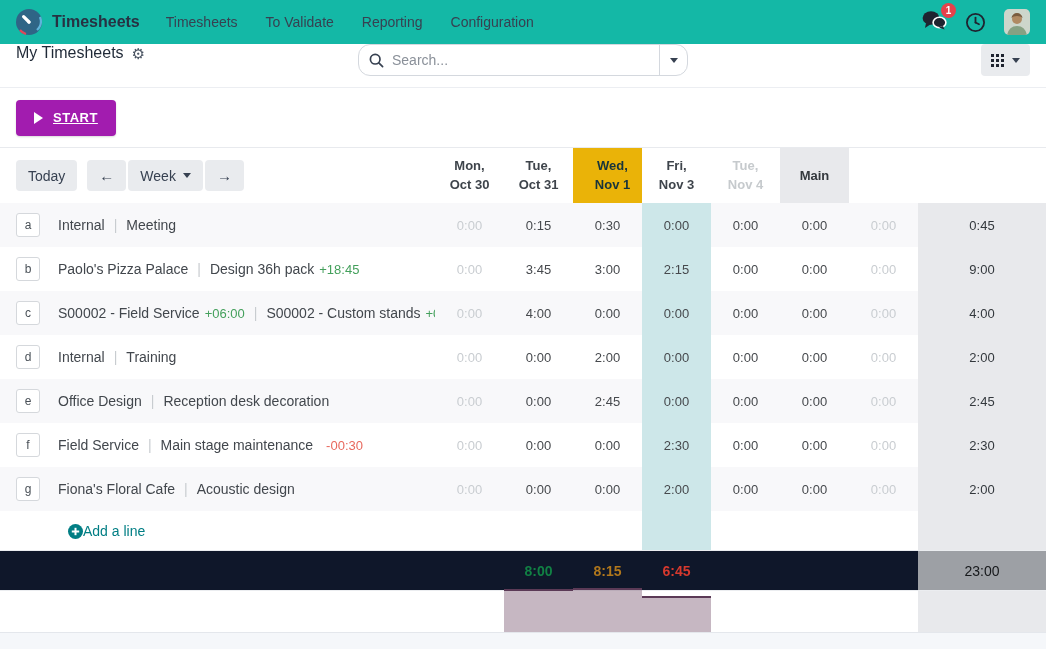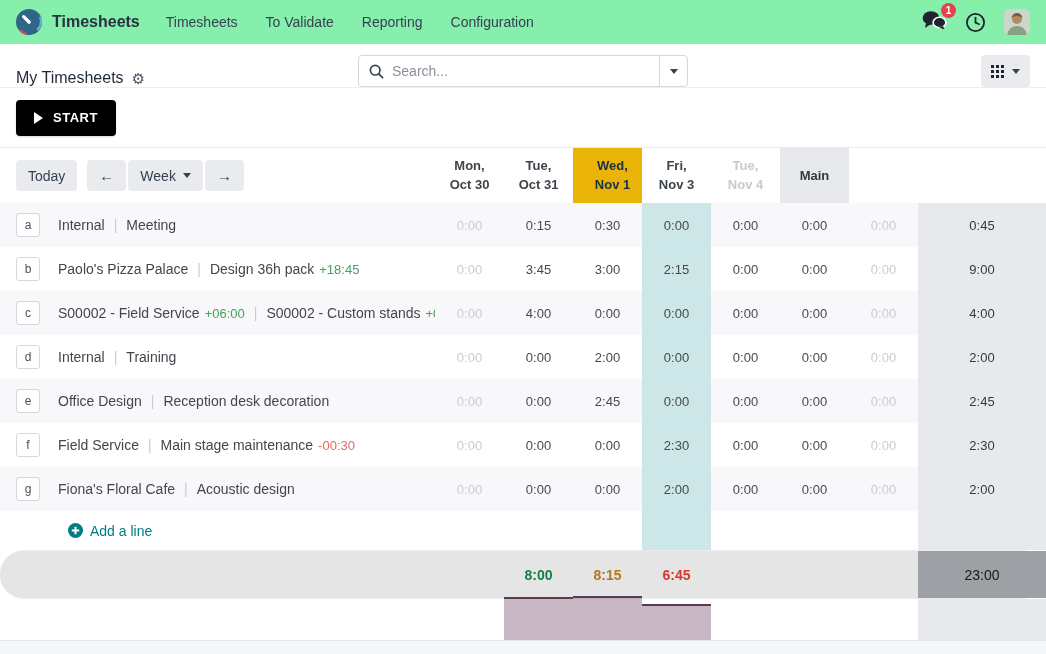--- a/index.html
+++ b/index.html
@@ -1,59 +1,59 @@
 <!DOCTYPE html>
 <html><head>
 <meta charset="utf-8">
 <style>
   * { margin:0; padding:0; box-sizing:border-box; }
   html,body { width:1046px; height:654px; overflow:hidden; background:#fff;
     font-family:"Liberation Sans", sans-serif; color:#42474d; }
 
   
-  .topnav { height:44px; display:flex; align-items:center; padding:0 16px; background:#86efac; }
+  .topnav { height:44px; display:flex; align-items:center; padding:0 16px; background:#14b8a6; }
   .brand { display:flex; align-items:center; gap:10px; margin-right:26px; }
   .brand-name { font-size:16px; font-weight:700; color:#273142; }
   .nav-items { display:flex; gap:28px; flex:1; }
   .nav-item { font-size:14px; color:#374151; cursor:pointer; background:none; border:none;
     font-family:inherit; }
   .systray { display:flex; align-items:center; gap:18px; }
   .msg-wrap { position:relative; cursor:pointer; }
   .msg-badge { position:absolute; top:-7px; right:-9px; background:#e7414b; color:#fff;
     font-size:10px; font-weight:700; min-width:15px; height:15px; border-radius:8px;
     display:flex; align-items:center; justify-content:center; padding:0 3px; }
   .avatar { width:26px; height:26px; border-radius:5px; overflow:hidden; cursor:pointer; display:block; }
 
   
-  .control-panel { height:44px; display:flex; align-items:flex-end; padding:0 16px;
+  .control-panel { height:44px; display:flex; align-items:flex-start; padding:0 16px;
     border-bottom:1px solid #eceef2; }
   .cp-left { display:flex; align-items:center; gap:8px; width:342px; }
   .cp-title { font-size:16px; font-weight:500; color:#1f2937; }
   .gear { font-size:15px; color:#4b5563; cursor:pointer; line-height:1; }
-  .searchbar { width:330px; height:32px; border:1px solid #d4d8de; border-radius:4px;
+  .searchbar { width:330px; height:32px; border:1px solid #d4d8de; border-radius:12px;
     display:flex; align-items:center; background:#fff; }
   .searchbar svg { margin:0 8px 0 10px; flex:none; }
   .searchbar input { border:none; outline:none; flex:1; font-size:14px; color:#374151;
     font-family:inherit; background:transparent; }
   .searchbar input::placeholder { color:#8a9099; }
   .search-caret { width:28px; align-self:stretch; border-left:1px solid #d4d8de;
     display:flex; align-items:center; justify-content:center; cursor:pointer; }
   .caret-down { width:0; height:0; border-left:4px solid transparent; border-right:4px solid transparent;
     border-top:5px solid #374151; }
   .cp-right { flex:1; display:flex; justify-content:flex-end; }
   .view-switcher { height:32px; padding:0 10px; background:#e9ebee; border:none; border-radius:4px;
     display:flex; align-items:center; gap:8px; cursor:pointer; }
 
   
   .timer-strip { height:60px; display:flex; align-items:center; padding:0 16px; gap:28px;
     border-bottom:1px solid #e8eaee; }
-  .start-btn { background:#000000; color:#fff; border:none; border-radius:4px; height:36px;
+  .start-btn { background:#a21caf; color:#fff; border:none; border-radius:4px; height:36px;
     padding:0 18px; font-size:13px; font-weight:700; letter-spacing:.5px; display:flex;
     align-items:center; gap:10px; cursor:pointer; font-family:inherit;
-    box-shadow:0 1px 2px rgba(0,0,0,.15); }
+    box-shadow:0 1px 2px rgba(0,0,0,.15);text-decoration:underline; }
   .play-tri { width:0; height:0; border-top:6px solid transparent; border-bottom:6px solid transparent;
     border-left:9px solid #fff; }
   .timer-help { font-size:14px; color:#6b7280; line-height:21px; }
   .timer-help b { color:#1f2937; }
 
   
   .g-row { display:grid; grid-template-columns:435px repeat(7,69px) 128px; align-items:stretch; }
   .g-header { height:55px; }
   .h-label { display:flex; align-items:center; gap:10px; padding-left:16px; }
   .btn-flat { height:31px; padding:0 12px; background:#e9ebee; color:#374151; border:none;
@@ -70,33 +70,33 @@
     font-size:13px; font-weight:700; color:#33383d; }
 
   .g-body .g-row { height:44px; }
   .g-row.alt { background:#f8f8fa; }
   .cell-label { display:flex; align-items:center; padding-left:16px; font-size:14px; overflow:hidden; white-space:nowrap; }
   .row-key { width:24px; height:24px; border:1px solid #d5d8dc; border-radius:3px; background:#fff;
     display:flex; align-items:center; justify-content:center; font-size:12px; color:#495057;
     margin-right:18px; flex:none; cursor:pointer; }
   .sep { color:#c8ccd0; margin:0 9px; }
   .delta-pos { color:#44a05c; font-size:13px; margin-left:5px; }
-  .delta-neg { color:#e8695e; font-size:13px; margin-left:5px; }
+  .delta-neg { color:#e8695e; font-size:13px; margin-left:13px; }
   .cell-val { display:flex; align-items:center; justify-content:center; font-size:13px;
     color:#46494d; cursor:pointer; }
   .cell-val.wk { color:#c9cdd1; }
   .cell-val.today { background:#cde7e9; }
   .cell-total { background:#e8e9ec; display:flex; align-items:center; justify-content:center;
     font-size:13px; color:#33383d; }
 
   .r-add { height:39px; }
   .add-line-btn { background:none; border:none; color:#017e84; font-size:14px; font-weight:500;
-    display:flex; align-items:flex-start; gap:7px; cursor:pointer; font-family:inherit; padding:0; margin-left:52px; }
-
-  .r-totals { height:49px; background:#e5e5e5; border-top:1px solid #ebedf0; border-bottom:1px solid #ebedf0;border-radius:24px; }
+    display:flex; align-items:flex-end; cursor:pointer; font-family:inherit; padding:0; margin-left:52px; }
+
+  .r-totals { height:41px; background:#0f172a; border-top:1px solid #ebedf0; border-bottom:1px solid #ebedf0; }
   .t-val { display:flex; align-items:center; justify-content:center; font-size:14px; font-weight:700; }
   .t-green { color:#118044; } .t-amber { color:#b0771c; } .t-red { color:#d6392e; }
   .grand-total { background:#9da0a5; color:#16181b; display:flex; align-items:center;
     justify-content:center; font-size:14px; }
 
   .r-chart { height:41px; position:relative; }
   .r-chart .hours-band { position:absolute; right:0; top:0; width:128px; height:100%; background:#e8e9ec; }
   .bar { position:absolute; bottom:0; width:69px; background:rgba(113,75,103,.40);
     border-top:2px solid #5b3a56; }
 

